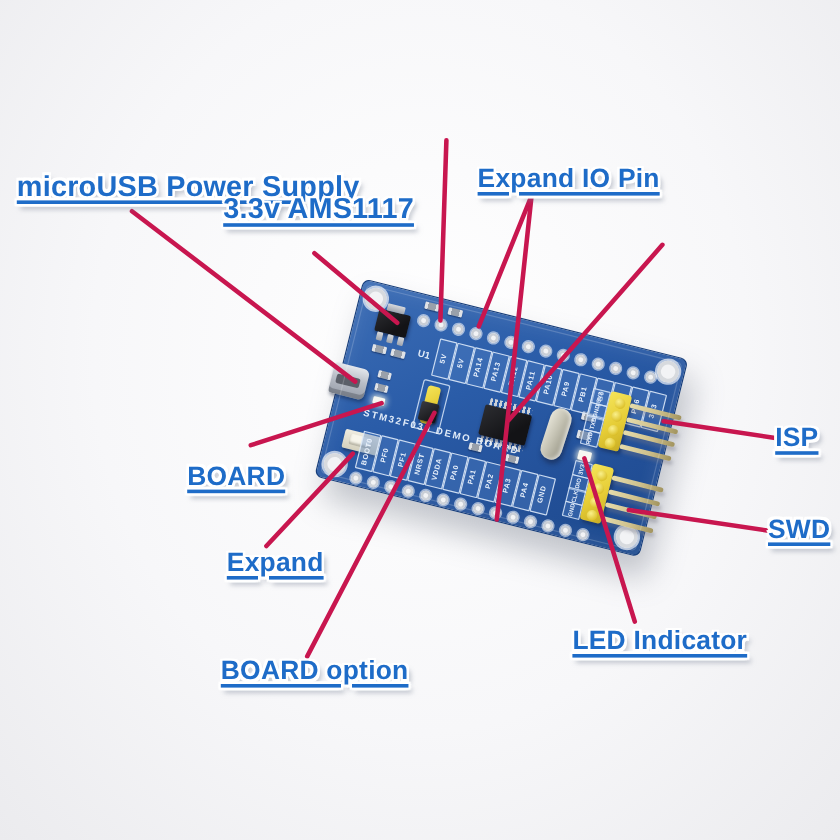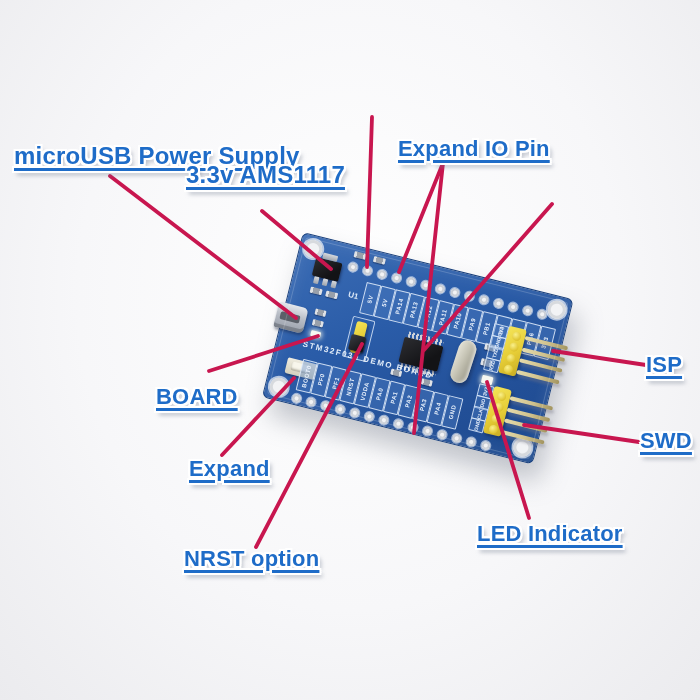--- a/index.html
+++ b/index.html
@@ -229,14 +229,14 @@
     </svg>
 
   <div class="callout big" style="left:14px;top:142px;">microUSB Power Supply</div>
   <div class="callout" style="left:398px;top:136px;">Expand IO Pin</div>
   <div class="callout big" style="left:186px;top:161px;">3.3v AMS1117</div>
   <div class="callout" style="left:646px;top:352px;">ISP</div>
   <div class="callout" style="left:156px;top:384px;">BOARD</div>
   <div class="callout" style="left:640px;top:428px;">SWD</div>
   <div class="callout" style="left:189px;top:456px;">Expand</div>
   <div class="callout" style="left:477px;top:521px;">LED Indicator</div>
-  <div class="callout" style="left:184px;top:546px;">NRST option</div>
+  <div class="callout" style="left:184px;top:546px;">BOARD option</div>
 </div>
 
 </body></html>

